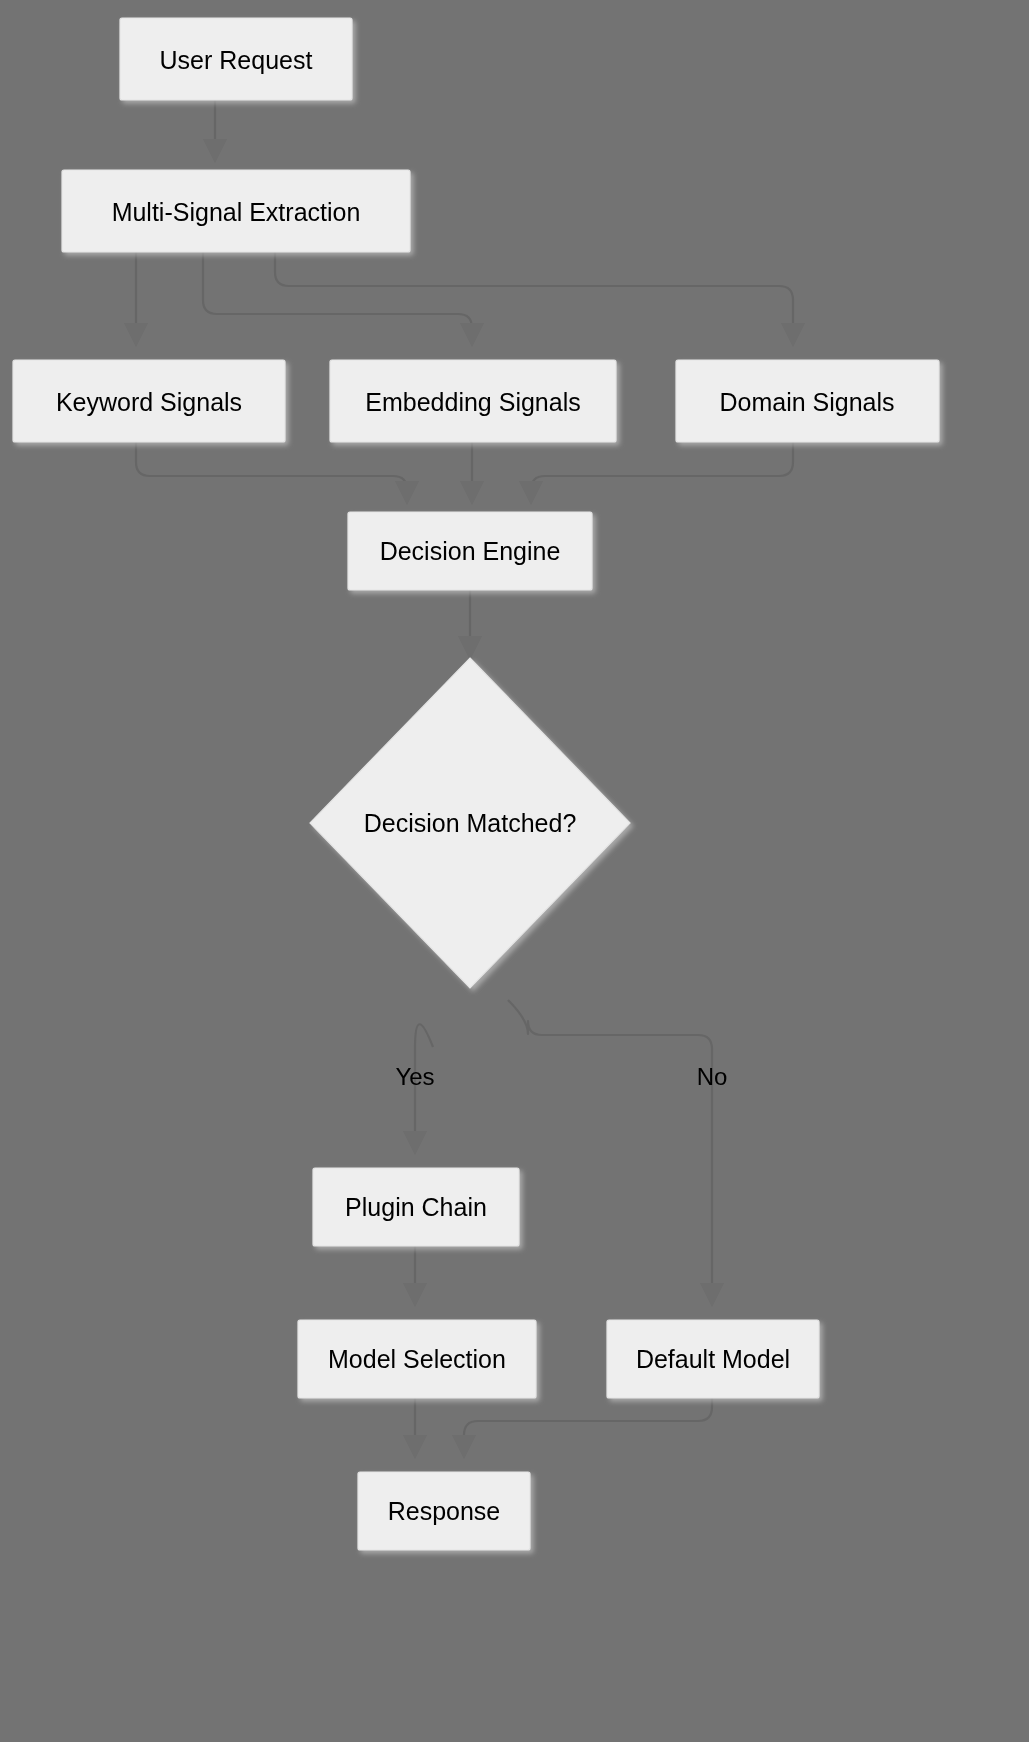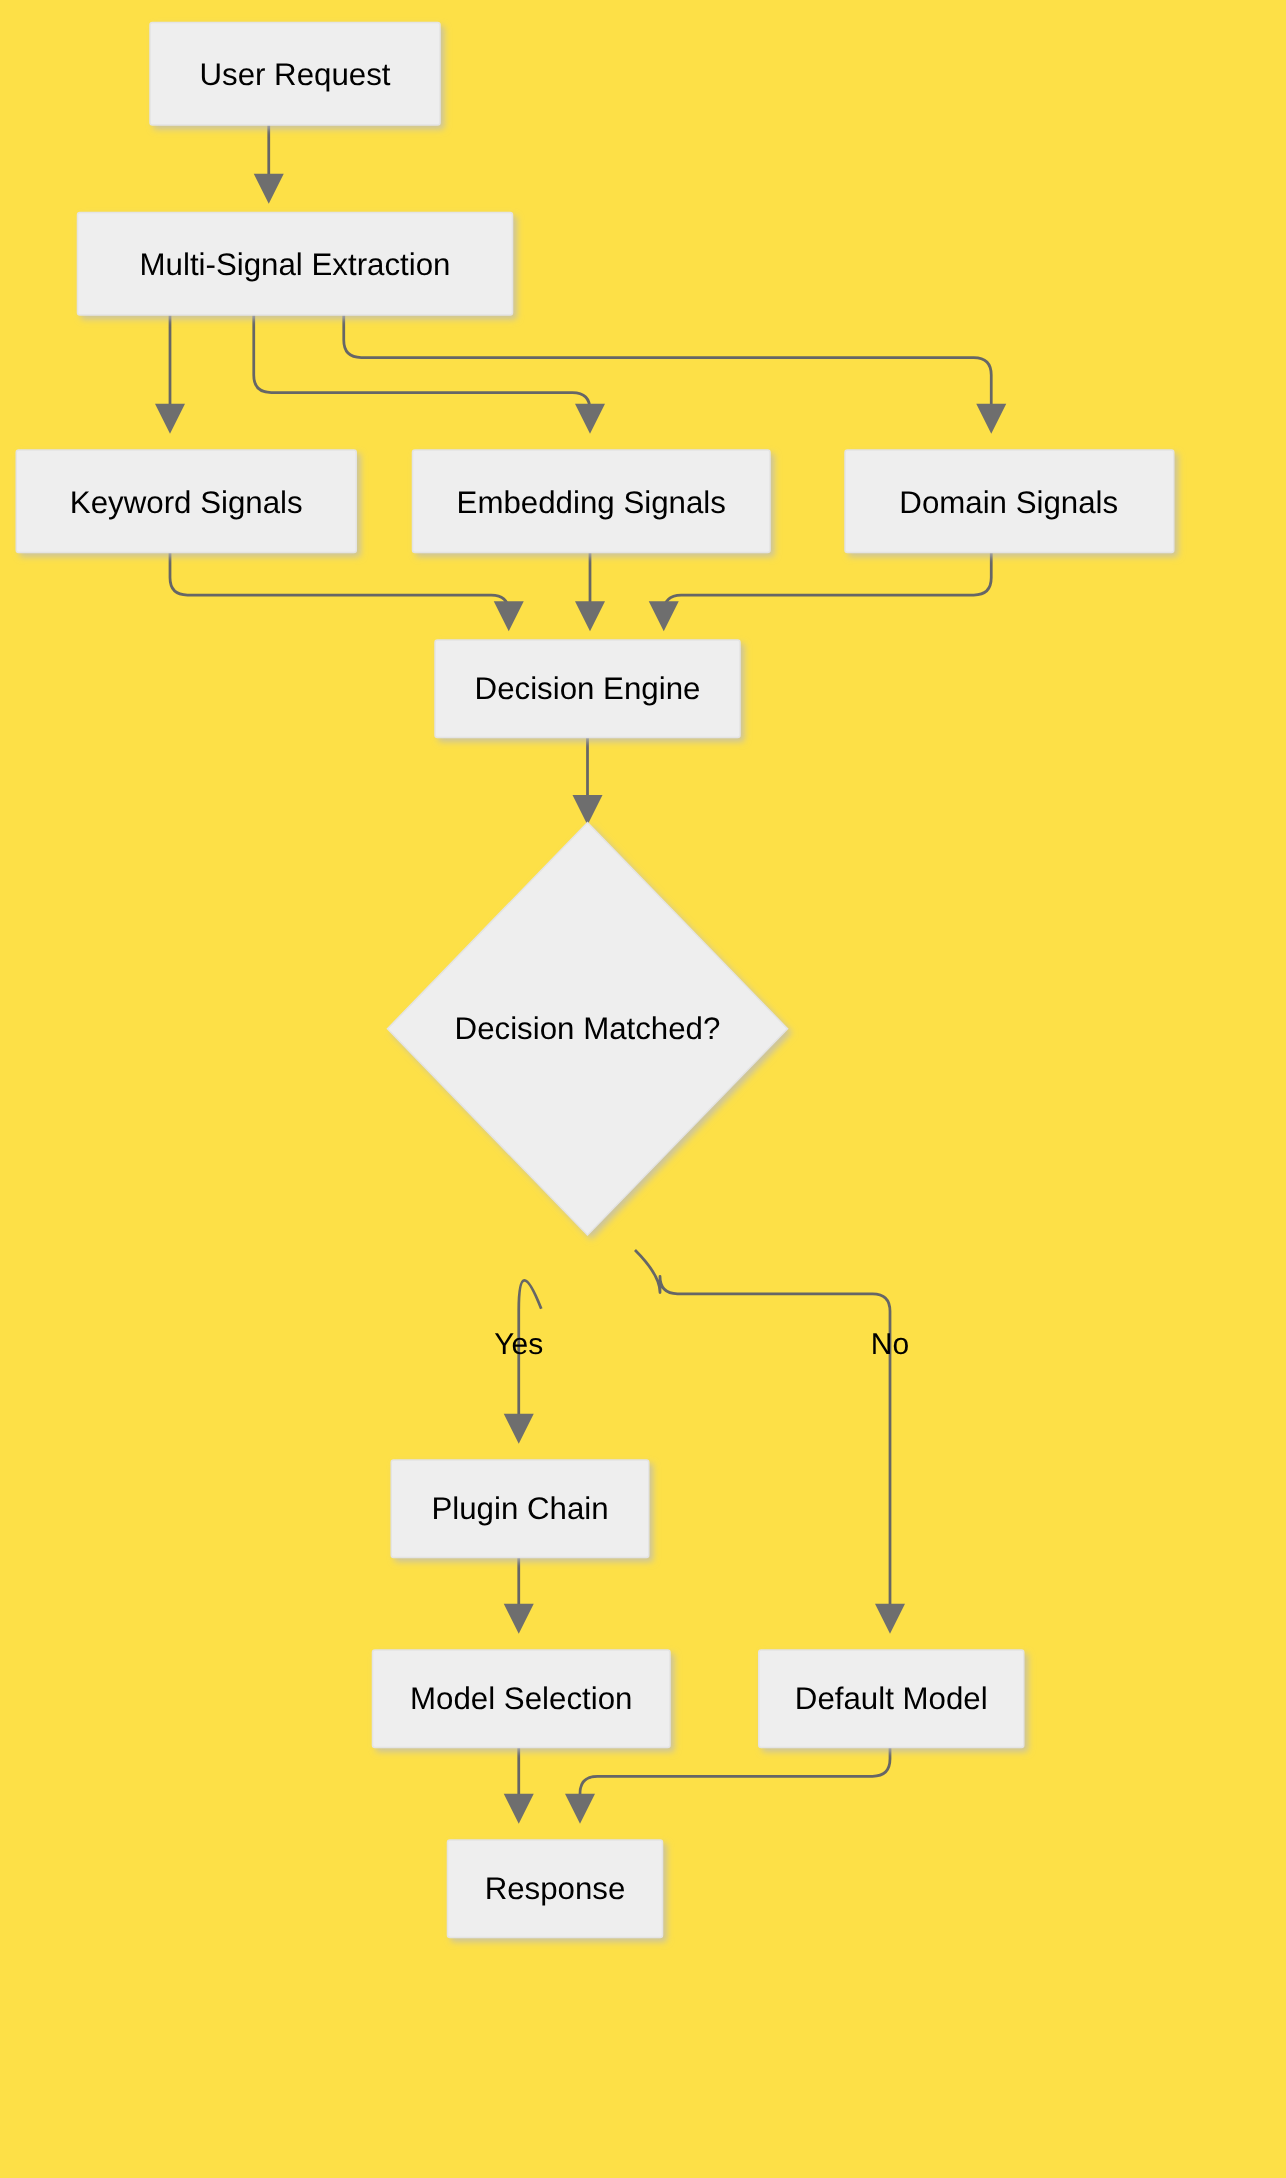--- a/index.html
+++ b/index.html
@@ -7,21 +7,21 @@
     padding: 0;
     background: #ffffff;
   }
   body {
     font-family: "Liberation Sans", sans-serif;
   }
   #flowchart-root {
     position: relative;
     width: 1029px;
     height: 1742px;
-    background: #fde047;
+    background: #737373;
     overflow: hidden;
   }
   svg.flow-svg {
     display: block;
     width: 1029px;
     height: 1742px;
   }
   .node-shape {
     fill: #eeeeee;
     stroke: #e4e4e4;

